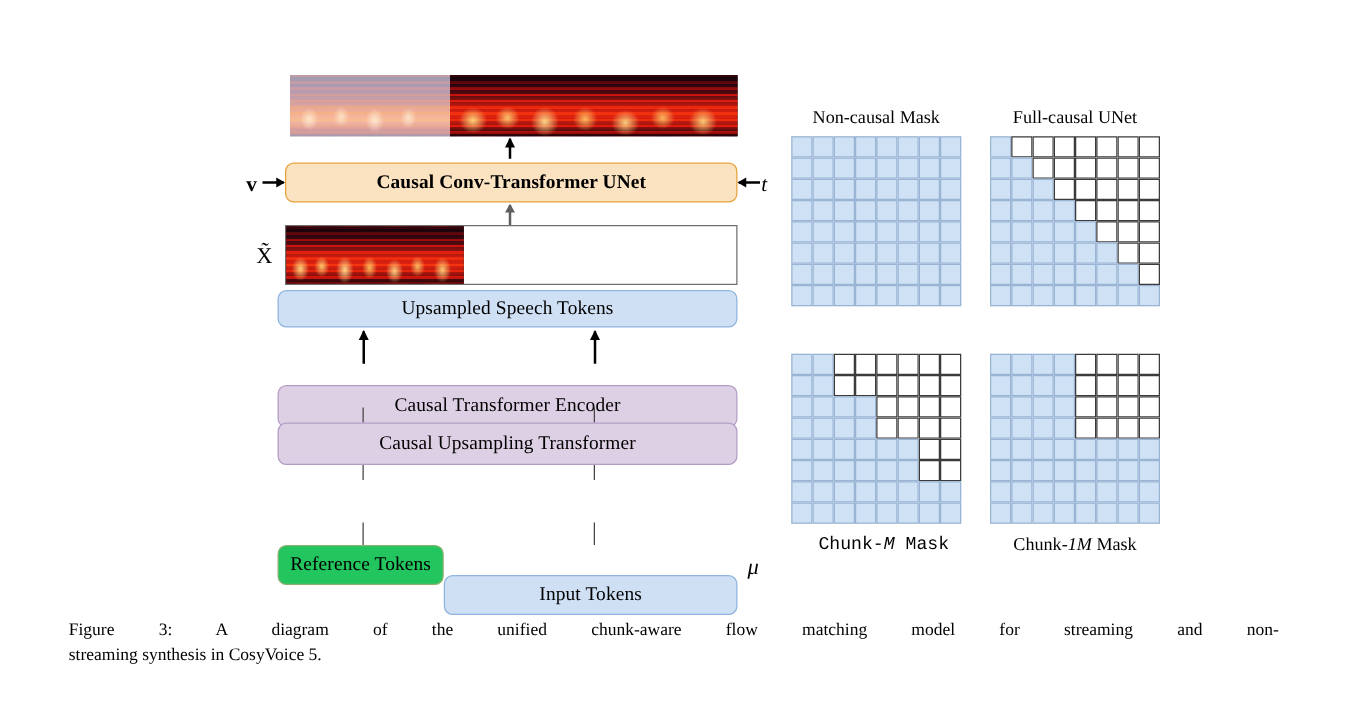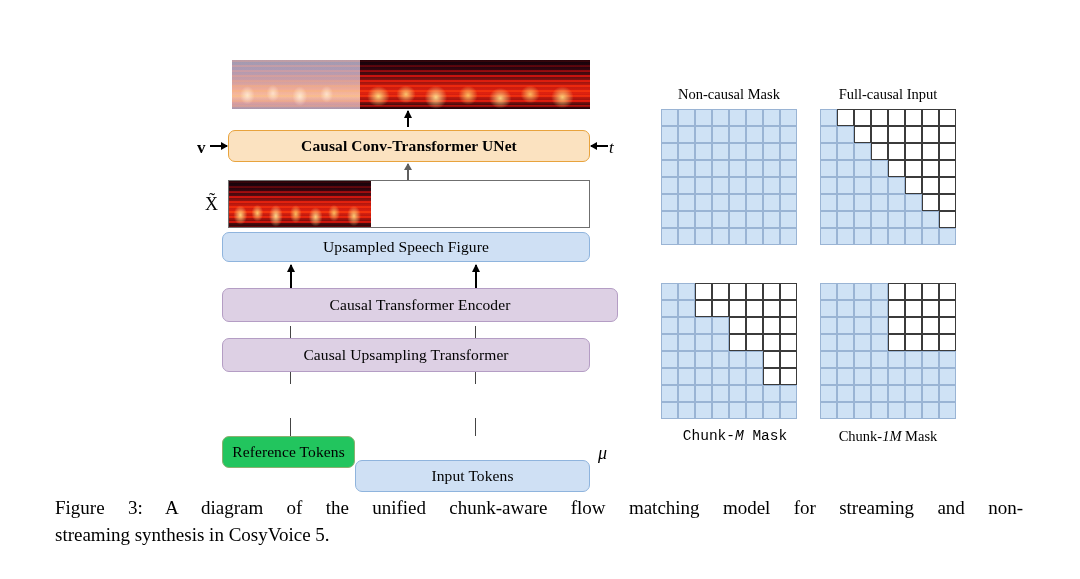--- a/index.html
+++ b/index.html
@@ -187,21 +187,21 @@
     position: absolute;
     font-family: "Liberation Serif", serif;
     font-size: 17px;
     line-height: 1;
     white-space: nowrap;
   }
   .mathlbl.bold { font-weight: bold; }
   .mathlbl.ital { font-style: italic; }
 
   
-  .mask-wrap { position: absolute; margin-left: 28px; }
+  .mask-wrap { position: absolute; }
   .mask-title {
     position: absolute;
     width: 100%;
     text-align: center;
     font-size: 14.5px;
     line-height: 1;
     white-space: nowrap;
   }
   .mask-grid {
     position: absolute;
@@ -215,21 +215,21 @@
   }
   .mcell.off {
     background: #ffffff;
     border: 1.3px solid #3b3b3b;
   }
 
   
   .caption {
     position: absolute;
     font-family: "Liberation Serif", serif;
-    font-size: 19px;
+    font-size: 14px;
     line-height: 1.42;
     text-align: justify;
     color: #000;
   }
 </style>
 </head>
 <body>
 
 <div id="page">
 
@@ -250,27 +250,27 @@
     <div class="arrow-left" style="left:591px;top:145px;width:17px;"></div>
     <div class="mathlbl ital" style="left:609px;top:139px;">t</div>
 
     <div class="arrow-gray" style="left:407px;top:164px;height:16px;"></div>
 
     <div class="xbox" style="left:228px;top:180px;width:362px;height:48px;"></div>
     <div class="spec spec-dark" style="left:229px;top:181px;width:142px;height:46px;"></div>
     <div class="mathlbl" style="left:205px;top:195px;font-size:18px;">X̃</div>
 
     <div class="pbox pbox-blue" style="left:222px;top:232px;width:368px;height:30px;">
-      <span>Upsampled Speech Figure</span>
+      <span>Upsampled Speech Tokens</span>
     </div>
 
     <div class="arrow-up" style="left:290px;top:265px;height:26px;"></div>
     <div class="arrow-up" style="left:475px;top:265px;height:26px;"></div>
 
-    <div class="pbox pbox-purple" style="left:222px;top:288px;width:396px;height:34px;">
+    <div class="pbox pbox-purple" style="left:222px;top:308px;width:368px;height:34px;">
       <span>Causal Transformer Encoder</span>
     </div>
 
     <div class="connector" style="left:290px;top:326px;height:12px;"></div>
     <div class="connector" style="left:475px;top:326px;height:12px;"></div>
 
     <div class="pbox pbox-purple" style="left:222px;top:338px;width:368px;height:34px;text-align:center;">
       <span>Causal Upsampling Transformer</span>
     </div>
 
@@ -356,21 +356,21 @@
           <div class="mcell on"></div>
           <div class="mcell on"></div>
           <div class="mcell on"></div>
           <div class="mcell on"></div>
           <div class="mcell on"></div>
           <div class="mcell on"></div>
         </div>
     </div>
 
     <div class="mask-wrap" style="left:172px;top:0;width:136px;height:175px;">
-      <div class="mask-title" style="top:2px;">Full-causal Input</div>
+      <div class="mask-title" style="top:2px;">Full-causal UNet</div>
       <div class="mask-grid" style="left: 0px; top: 24px; width: 136px; height: 136px; grid-template-columns: repeat(8, 1fr); grid-template-rows: repeat(8, 1fr);">
           <div class="mcell on"></div>
           <div class="mcell off"></div>
           <div class="mcell off"></div>
           <div class="mcell off"></div>
           <div class="mcell off"></div>
           <div class="mcell off"></div>
           <div class="mcell off"></div>
           <div class="mcell off"></div>
           <div class="mcell on"></div>

